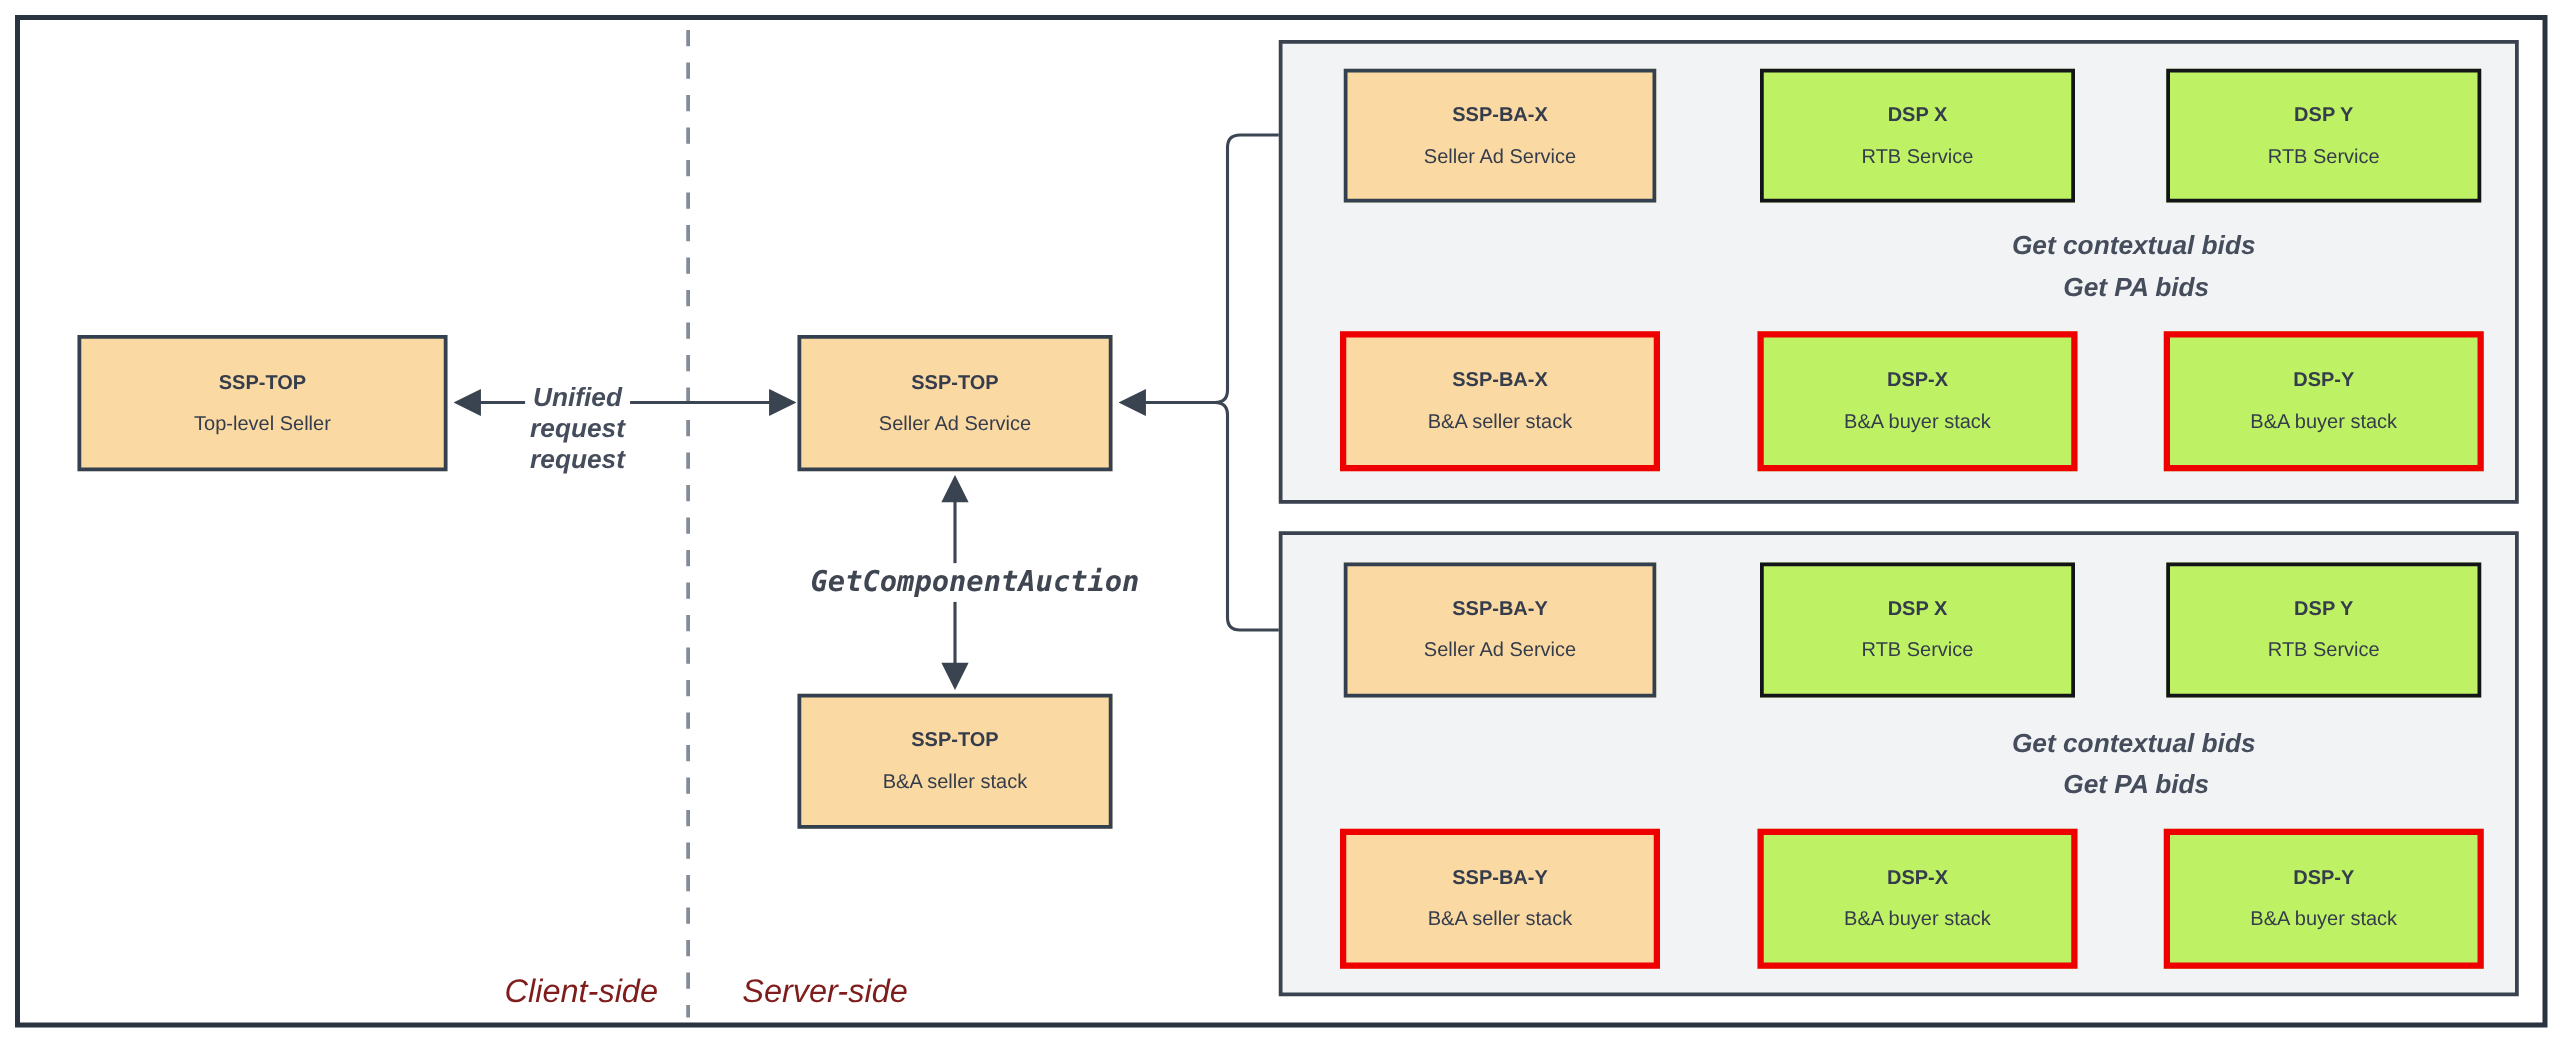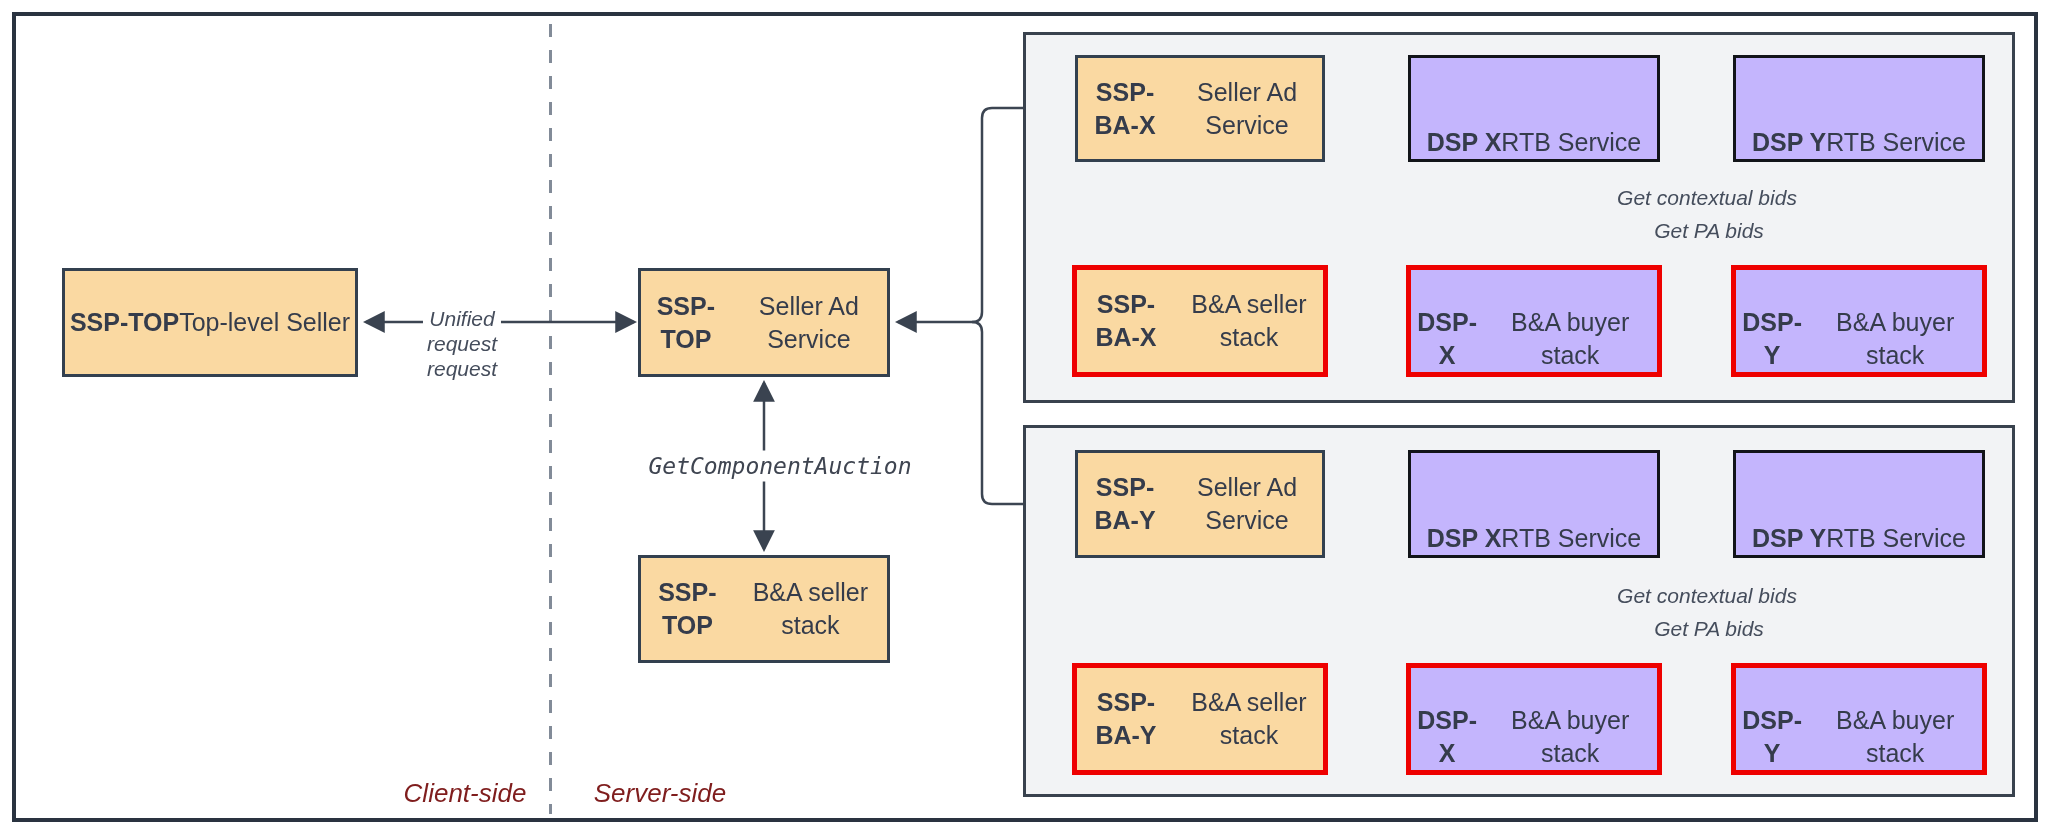--- a/index.html
+++ b/index.html
@@ -3,31 +3,31 @@
 <meta charset="utf-8">
 <style>
   html,body{margin:0;padding:0;background:#fff;}
   #stage{
     position:relative;width:2048px;height:837px;background:#fff;overflow:hidden;
     font-family:"Liberation Sans",sans-serif;color:#353c4b;
   }
   .canvas-border{position:absolute;left:12px;top:12px;width:2018px;height:802px;border:4px solid #2a3340;pointer-events:none;}
   .svg-layer{position:absolute;left:0;top:0;width:2048px;height:837px;}
   .node{
-    position:absolute;display:flex;align-items:center;justify-content:center;
-    text-align:center;font-size:25px;line-height:33px;box-sizing:border-box;
+    position:absolute;display:flex;flex-direction:column;align-items:center;justify-content:center;
+    text-align:center;font-size:16px;line-height:33px;box-sizing:border-box;
   }
   .node .t{font-weight:bold;}
   .orange{background:#fad9a2;border:3px solid #33404f;}
-  .lavender{background:#c4b5fd;border:3px solid #121419;align-items:flex-end;}
+  .lavender{background:#bef264;border:3px solid #121419;}
   .redline{border:5px solid #ee0000;}
   .group{position:absolute;background:#f2f3f5;border:3px solid #39424e;box-sizing:border-box;}
   .edge-label{
     position:absolute;transform:translate(-50%,-50%);text-align:center;
-    font-style:italic;font-size:21px;line-height:25px;color:#454d5c;background:#fff;padding:1px 4px;white-space:nowrap;
+    font-style:italic;font-size:21px;line-height:25px;color:#454d5c;background:#fff;padding:1px 4px;white-space:nowrap;font-weight:bold;
   }
   .rail-label{background:#f2f3f5;}
   .mono-label{font-family:"DejaVu Sans Mono",monospace;font-size:23px;line-height:29px;color:#3f4551;margin-left:16px;}
   .zone-label{
     position:absolute;transform:translate(-50%,-50%);font-style:italic;font-size:26px;color:#7f1d1d;white-space:nowrap;background:#fff;
   }
 </style>
 </head>
 <body>
 

